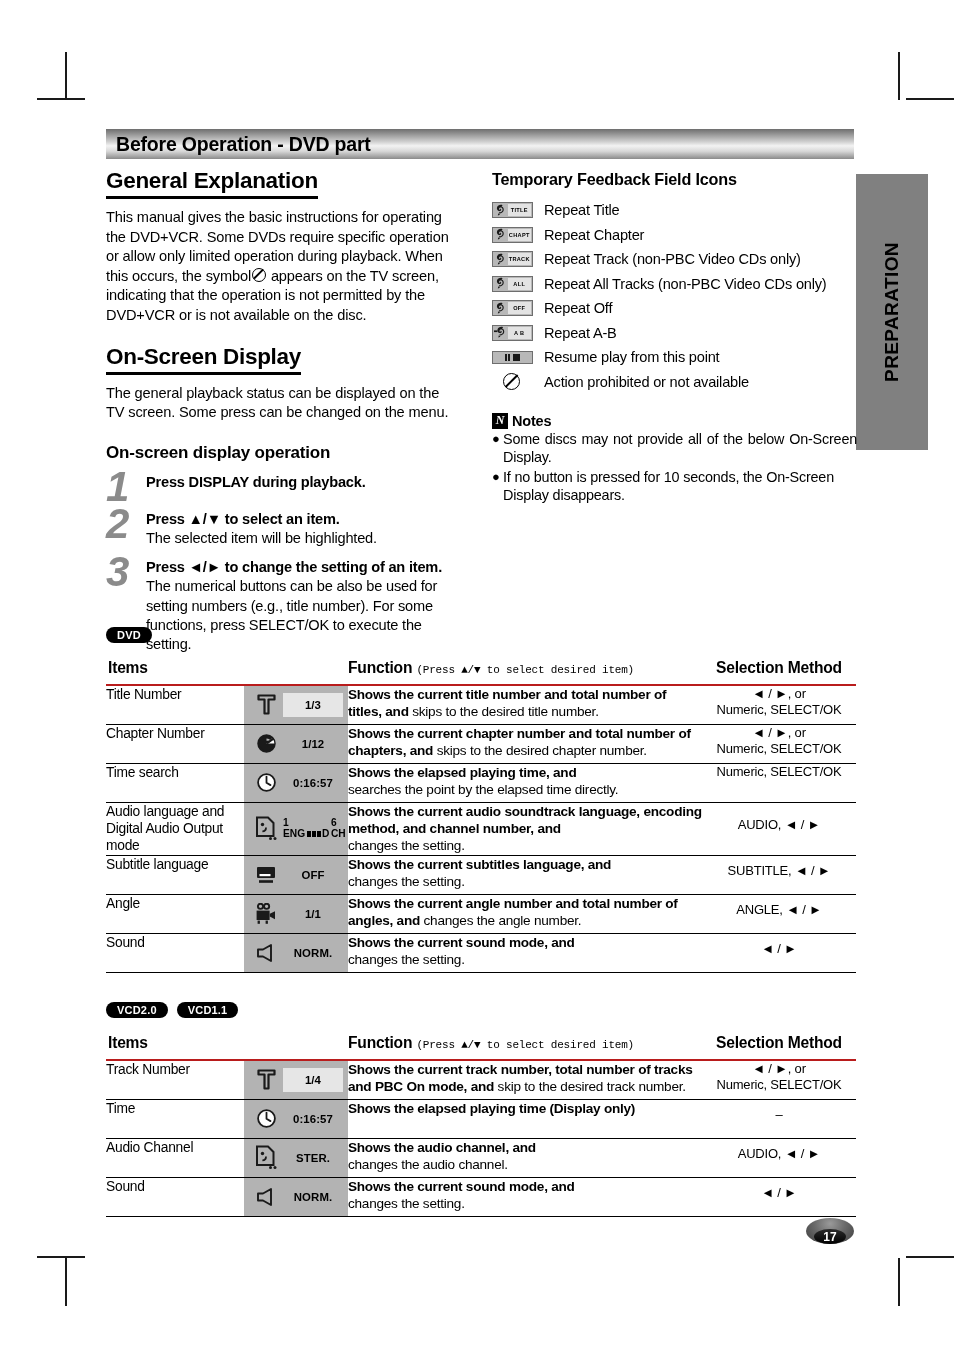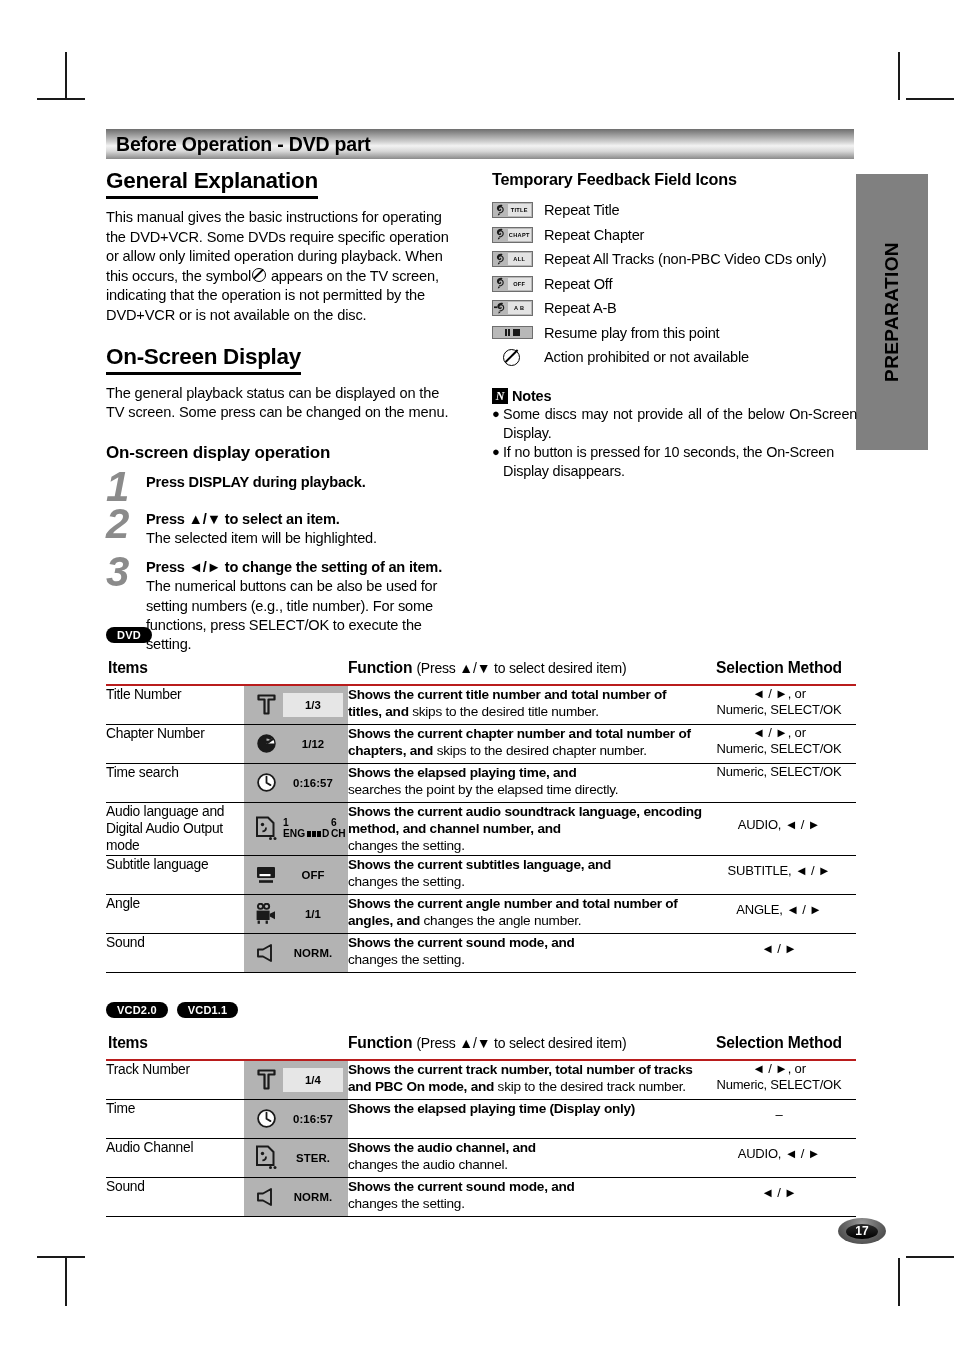--- a/index.html
+++ b/index.html
@@ -142,21 +142,21 @@
     padding:1.5px 11px 2px 11px;line-height:12px;display:inline-block;
   }
 
   
   .tblwrap{position:absolute;width:748px;left:106px;}
   table.osd{border-collapse:collapse;width:748px;table-layout:fixed;}
   table.osd thead th{
     text-align:left;padding:7px 0 7px 0;font-size:15.6px;font-weight:bold;
     border-bottom:2px solid #b91c1c;letter-spacing:-0.2px;
   }
-  table.osd thead th .norm{font-weight:normal;font-size:14px;}
+  table.osd thead th .norm{font-weight:normal;font-size:11px;font-family:Liberation Mono, monospace;}
   .th-items{width:136px;padding-left:2px !important;}
   .th-icon{width:104px;}
   .th-func{width:354px;}
   .th-sel{width:154px;text-align:center !important;}
   table.osd tbody td{
     border-bottom:1.3px solid #000;vertical-align:top;padding:0;
   }
   td.c-item{font-size:13.8px;line-height:17.4px;padding:6px 4px 6px 2px;letter-spacing:-0.25px;}
   td.c-icon{padding:0;}
   td.c-func{font-size:13.6px;line-height:17px;padding:6px 8px 6px 0;letter-spacing:-0.25px;}
@@ -181,24 +181,24 @@
     flex:1;font-size:10.2px;font-weight:bold;line-height:10.6px;
     display:flex;flex-direction:row;align-items:flex-end;gap:1.5px;
     padding-right:6px;
   }
   .dd-row{display:flex;align-items:center;gap:1.5px;}
   .dd-row .blk{display:flex;gap:1px;}
   .dd-row .blk i{display:block;width:4px;height:6px;background:#000;}
 
   
   .pagenum{
-    position:absolute;left:838px;top:1218px;width:48px;height:26px;
+    position:absolute;left:806px;top:1218px;width:48px;height:26px;
     border-radius:50%/50%;
     background:radial-gradient(ellipse at 50% 22%, #9a9a9a 0%, #6a6a6a 45%, #3a3a3a 100%);
-    display:flex;align-items:center;justify-content:center;
+    display:flex;align-items:flex-end;justify-content:center;
   }
   .pagenum .inner{
     width:32px;height:15px;border-radius:50%/50%;
     background:linear-gradient(to bottom,#2a2a2a,#000);
     color:#fff;font-size:12px;font-weight:bold;
     display:flex;align-items:center;justify-content:center;
   }
 </style>
 </head>
 <body>
@@ -278,20 +278,34 @@
                 <path d="M7.6 1.2c-2.3-1-5 .2-5.6 2.3-.5 1.8.6 3.3 2.2 3.6.9.2 1.8-.2 2-1 .2-.7-.2-1.3-.8-1.4-.5-.1-.9.2-1 .6l1 .25c-.05.3-.3.45-.6.4-.55-.1-.9-.6-.75-1.25.2-.85 1.1-1.3 2-1.1 1.15.25 1.8 1.35 1.45 2.6-.4 1.5-1.9 2.35-3.5 2.1l.1 1.15c2.1.25 4-.9 4.55-2.85.5-1.85-.45-3.6-2.1-4.1z" fill="#1a1a1a"></path>
                 <path d="M3.4 9.3l1.6 1.5-2.2.7z" fill="#1a1a1a"></path>
               </svg>
           </div>
           <div class="rep-txt">CHAPT</div>
         </div>
       </div>
       <div class="icon-label">Repeat Chapter</div>
     </div>
 
+    <div class="icon-row">
+      <div class="icon-slot">
+        <div class="rep-chip">
+          <div class="rep-glyph">
+            <svg width="11" height="13" viewBox="0 0 11 13">
+                <path d="M7.6 1.2c-2.3-1-5 .2-5.6 2.3-.5 1.8.6 3.3 2.2 3.6.9.2 1.8-.2 2-1 .2-.7-.2-1.3-.8-1.4-.5-.1-.9.2-1 .6l1 .25c-.05.3-.3.45-.6.4-.55-.1-.9-.6-.75-1.25.2-.85 1.1-1.3 2-1.1 1.15.25 1.8 1.35 1.45 2.6-.4 1.5-1.9 2.35-3.5 2.1l.1 1.15c2.1.25 4-.9 4.55-2.85.5-1.85-.45-3.6-2.1-4.1z" fill="#1a1a1a"></path>
+                <path d="M3.4 9.3l1.6 1.5-2.2.7z" fill="#1a1a1a"></path>
+              </svg>
+          </div>
+          <div class="rep-txt">TRACK</div>
+        </div>
+      </div>
+      <div class="icon-label">Repeat Track (non-PBC Video CDs only)</div>
+    </div>
 
     <div class="icon-row">
       <div class="icon-slot">
         <div class="rep-chip">
           <div class="rep-glyph">
             <svg width="11" height="13" viewBox="0 0 11 13">
                 <path d="M7.6 1.2c-2.3-1-5 .2-5.6 2.3-.5 1.8.6 3.3 2.2 3.6.9.2 1.8-.2 2-1 .2-.7-.2-1.3-.8-1.4-.5-.1-.9.2-1 .6l1 .25c-.05.3-.3.45-.6.4-.55-.1-.9-.6-.75-1.25.2-.85 1.1-1.3 2-1.1 1.15.25 1.8 1.35 1.45 2.6-.4 1.5-1.9 2.35-3.5 2.1l.1 1.15c2.1.25 4-.9 4.55-2.85.5-1.85-.45-3.6-2.1-4.1z" fill="#1a1a1a"></path>
                 <path d="M3.4 9.3l1.6 1.5-2.2.7z" fill="#1a1a1a"></path>
               </svg>
           </div>

